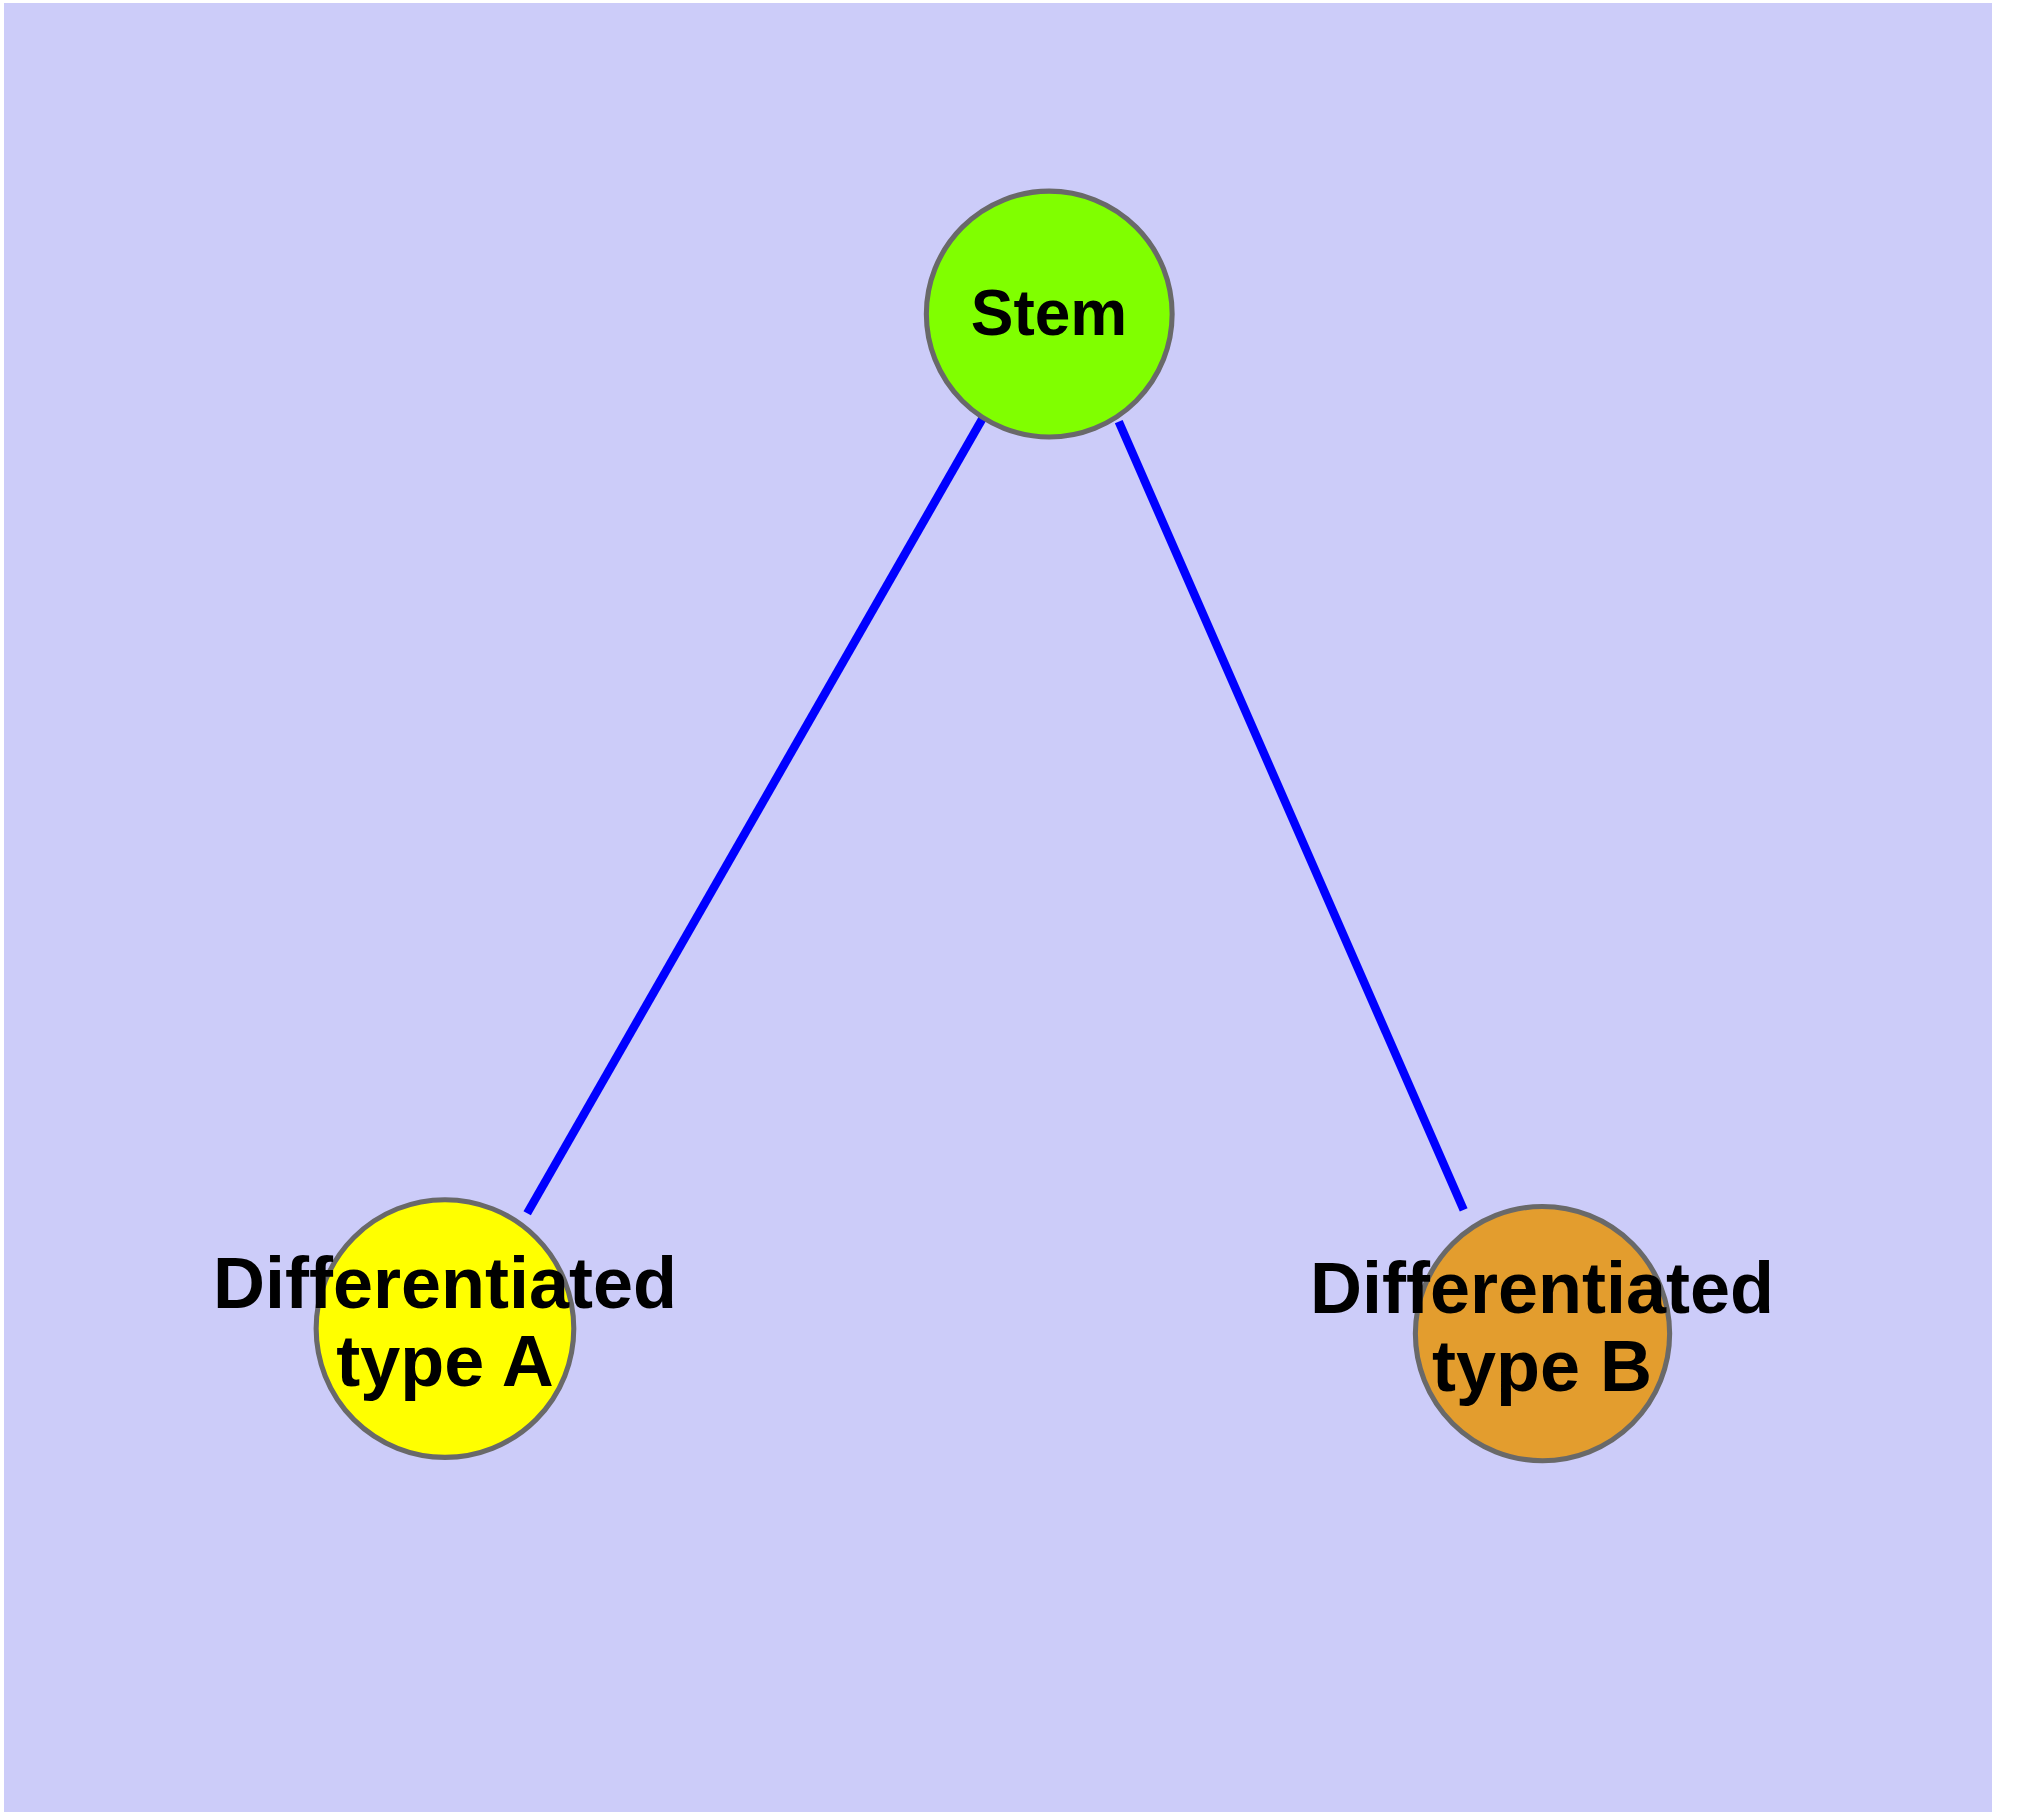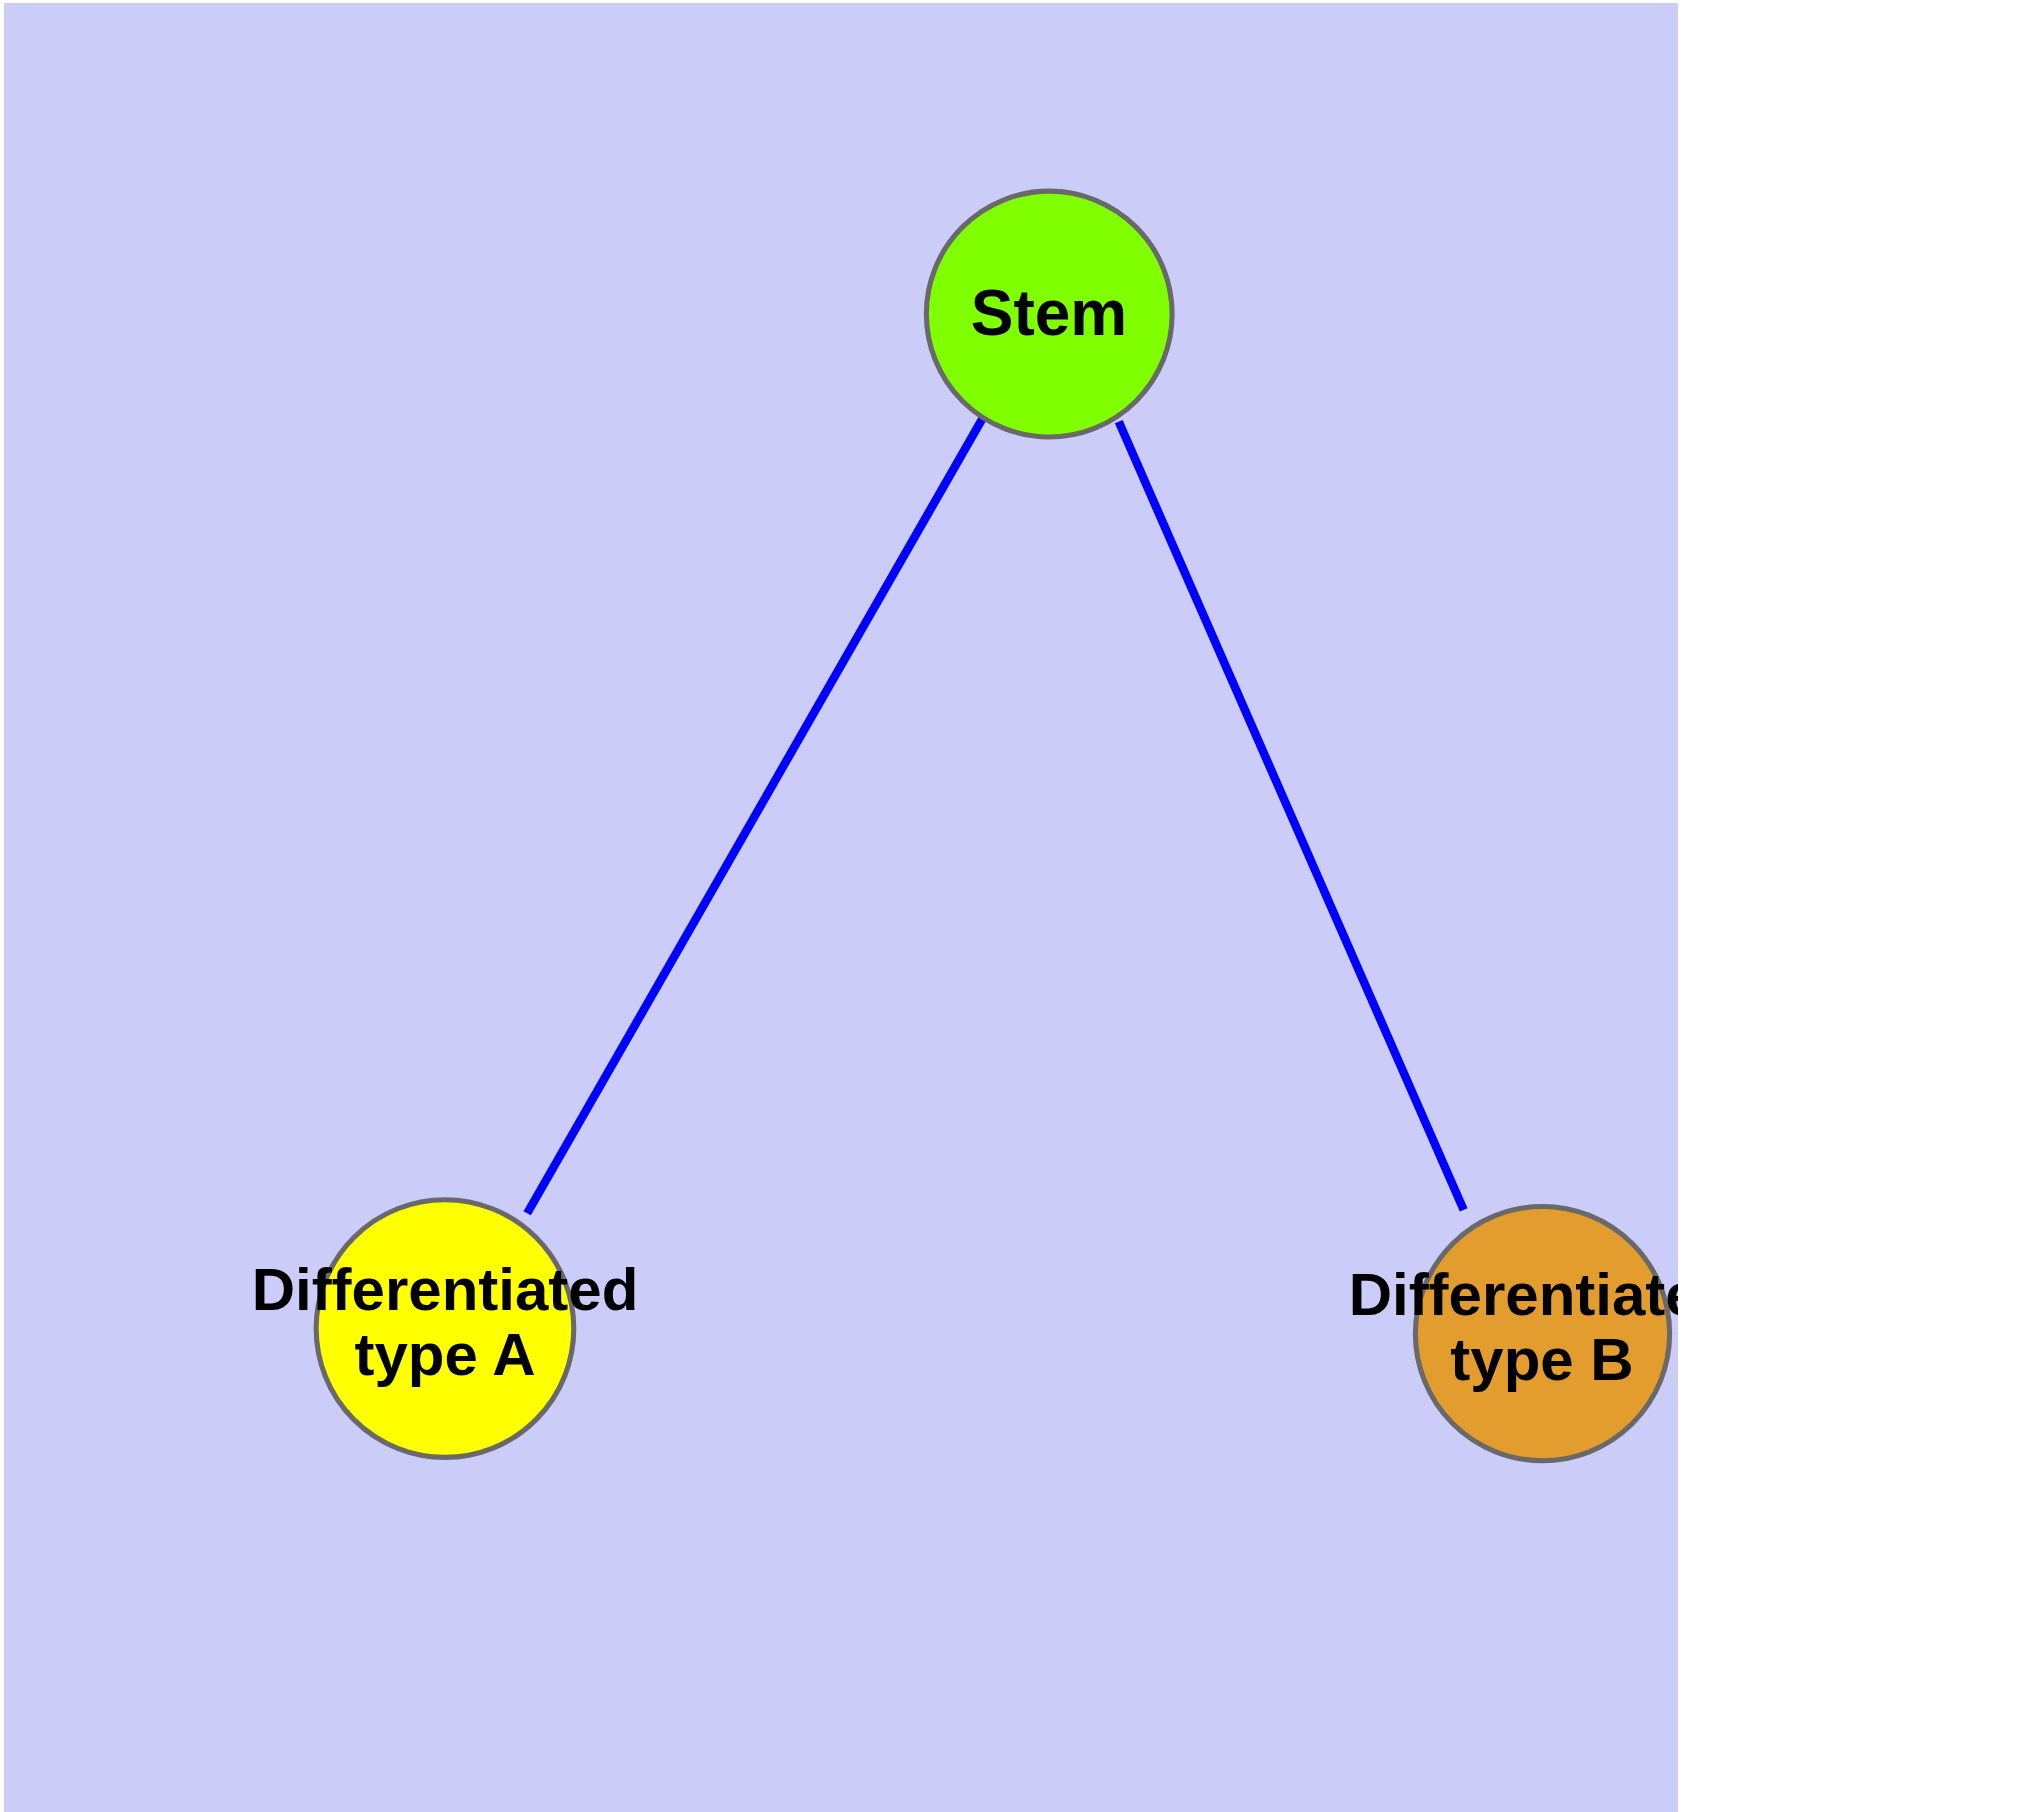--- a/index.html
+++ b/index.html
@@ -9,21 +9,21 @@
     background: #ffffff;
   }
   body {
     width: 2021px;
     height: 1812px;
     overflow: hidden;
     font-family: "Liberation Sans", sans-serif;
   }
   #canvas {
     position: relative;
-    width: 1678px;
+    width: 1992px;
     height: 1812px;
     background: #ccccf9;
     box-sizing: border-box;
     border-left: 4.2px solid #ffffff;
     border-top: 3.4px solid #ffffff;
     overflow: hidden;
   }
   #graph-svg {
     position: absolute;
     left: 0;
@@ -40,21 +40,21 @@
     font-weight: bold;
     line-height: 1.08;
     white-space: pre-line;
     pointer-events: none;
     transform: translate(-50%, -50%);
   }
   .label-stem {
     font-size: 64px;
   }
   .label-diff {
-    font-size: 60px;
+    font-size: 72px;
   }
 </style>
 </head>
 <body>
 
 <div id="canvas">
 
   <svg id="graph-svg" viewBox="0 0 2384 2138" xmlns="http://www.w3.org/2000/svg">
 
     <g>

